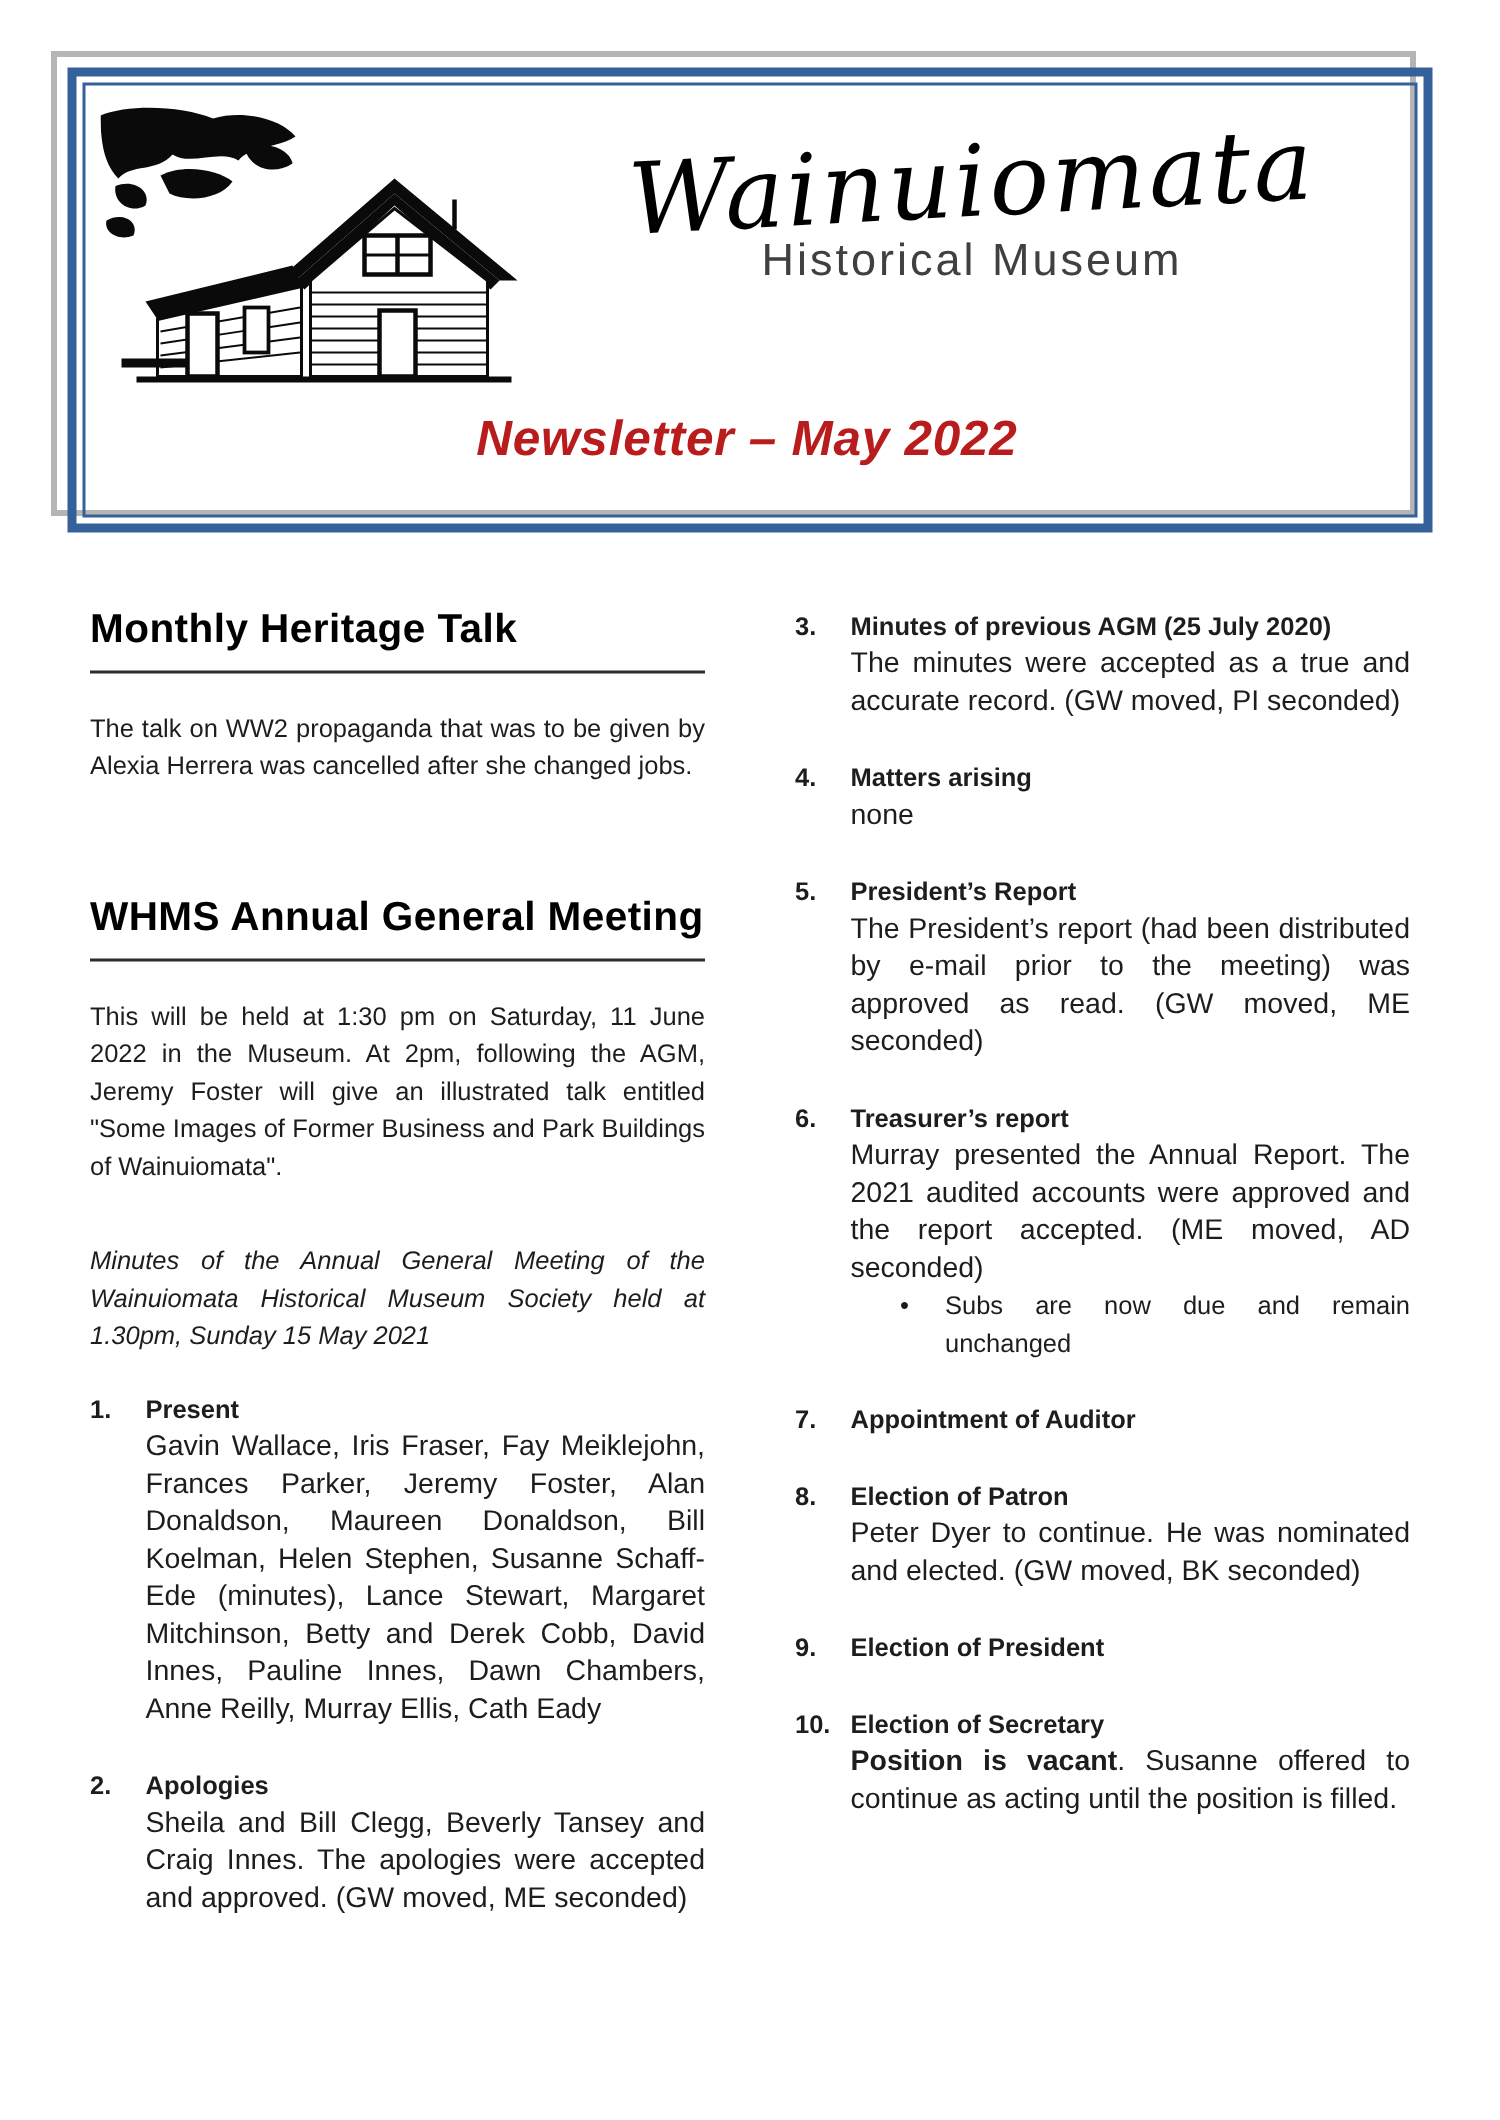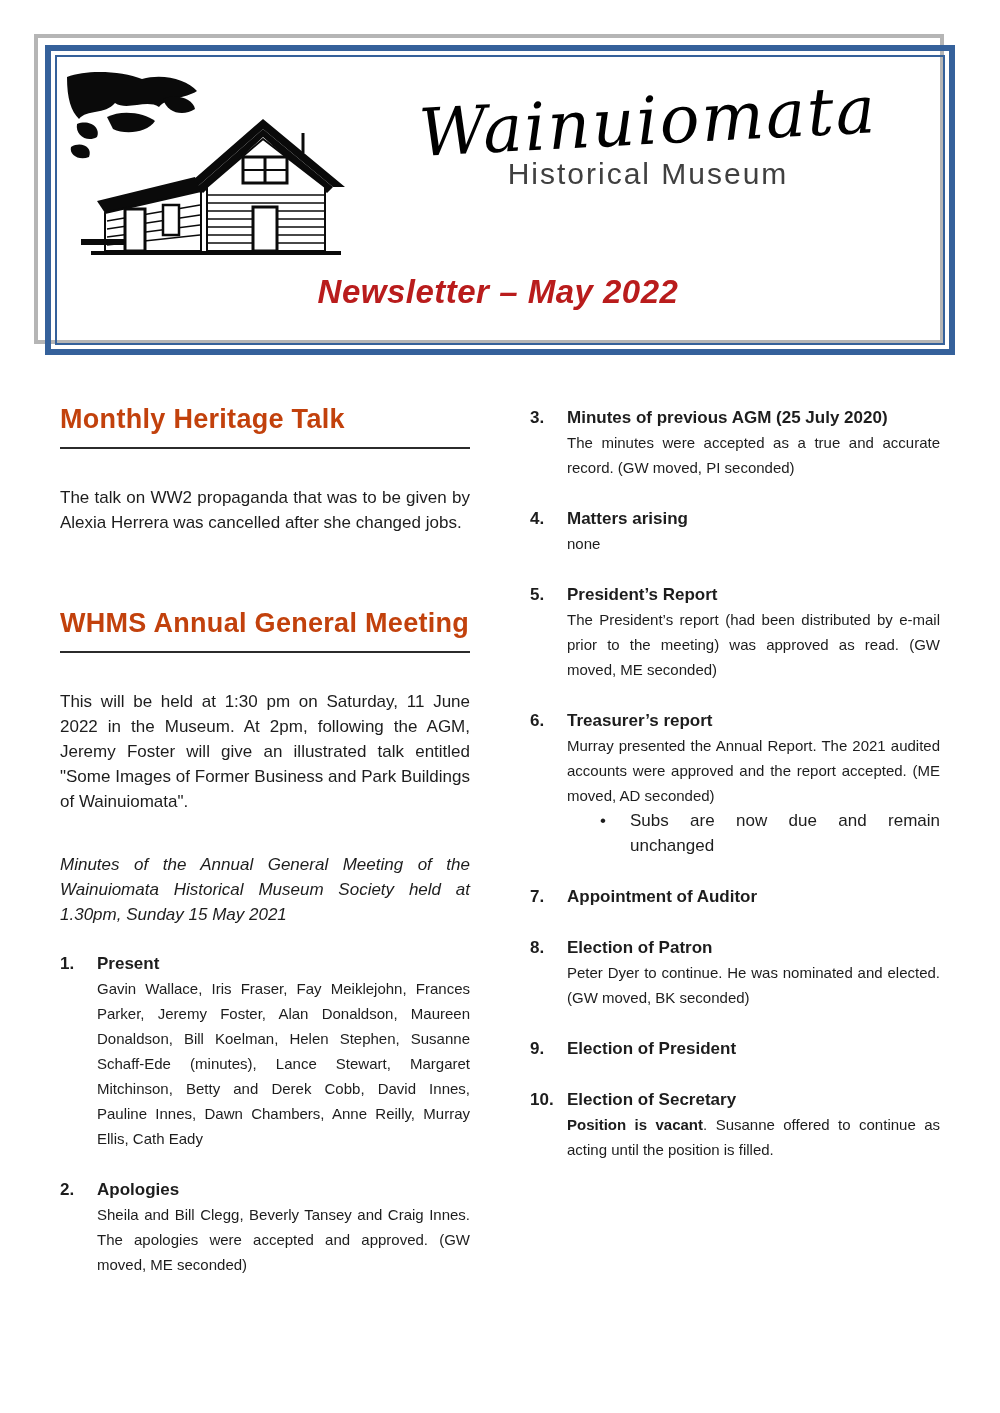--- a/index.html
+++ b/index.html
@@ -83,32 +83,32 @@
     gap: 60px;
     padding: 0 60px;
     margin-top: 48px;
   }
   .col { width: 410px; flex: 0 0 410px; }
 
   .section-title {
     font-size: 27px;
     line-height: 32px;
     font-weight: bold;
-    color: #c2410c;
+    color: #000000;
     letter-spacing: 0.3px;
     padding-bottom: 12px;
     border-bottom: 2px solid #2b2b2b;
   }
   .section-title.second { margin-top: 72px; }
 
   .body-text {
     font-size: 17px;
     line-height: 25px;
     text-align: justify;
-    margin-top: 36px;
+    margin-top: 24px;
   }
   .minutes-intro {
     font-style: italic;
     margin-top: 38px;
   }
 
   .num-item { display: flex; margin-top: 26px; }
   .num-item.first { margin-top: 24px; }
   .num-item.rc-first { margin-top: 2px; }
   .num {
@@ -117,21 +117,21 @@
     line-height: 25px;
     font-weight: bold;
   }
   .item-body { flex: 1 1 auto; min-width: 0; }
   .item-title {
     font-size: 17px;
     line-height: 25px;
     font-weight: bold;
   }
   .item-text {
-    font-size: 15px;
+    font-size: 19px;
     line-height: 25px;
     text-align: justify;
   }
   .item-text .lead-bold { font-weight: bold; }
 
   .sub-bullets { list-style: none; margin-left: 33px; }
   .sub-bullets li { display: flex; font-size: 17px; line-height: 25px; }
   .bullet-glyph { flex: 0 0 30px; font-size: 17px; }
   .bullet-text { flex: 1 1 auto; text-align: justify; }
 </style>

